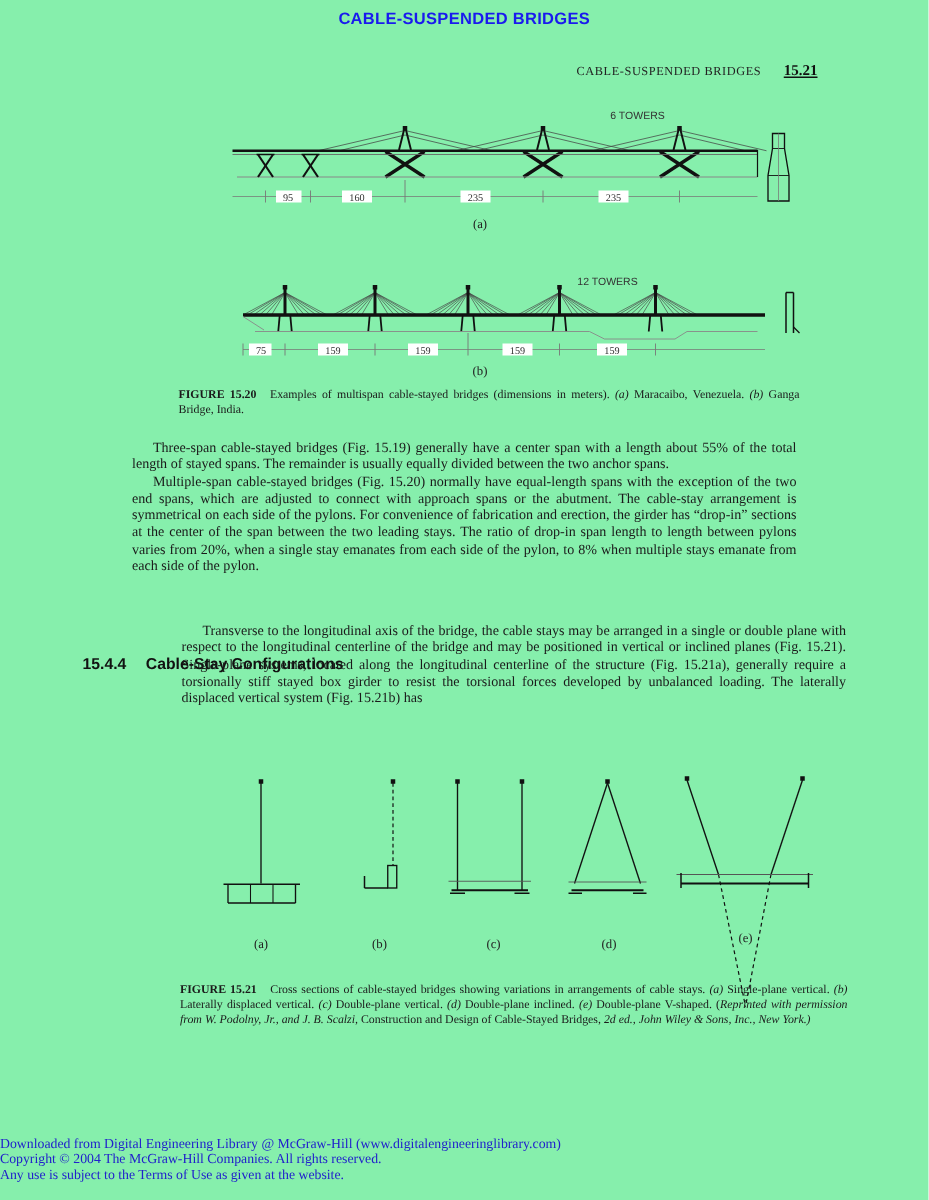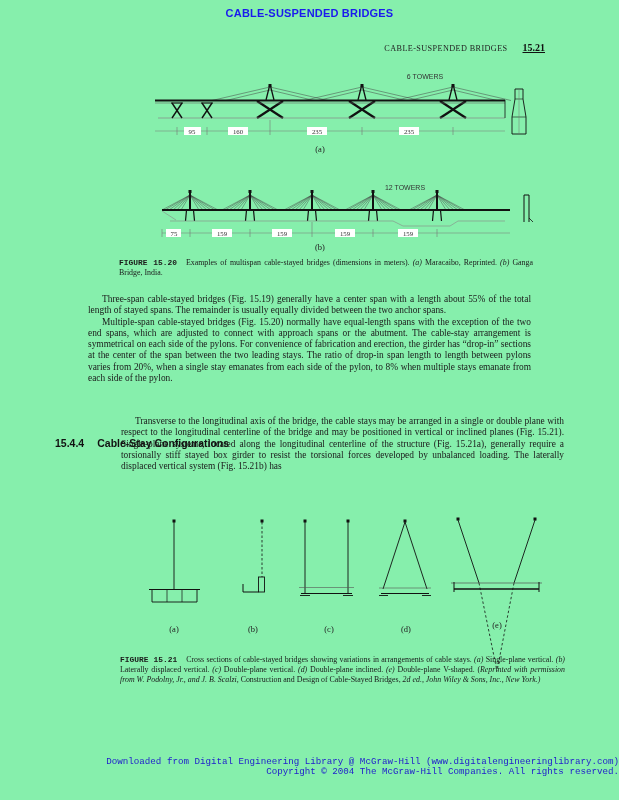--- a/index.html
+++ b/index.html
@@ -14,33 +14,33 @@
   .figsvg{position:absolute;left:0;}
   .fig20{top:60px;width:619px;height:198px;}
   .fig21{top:512px;width:619px;height:168px;}
   svg text{font-family:"Liberation Serif",serif;fill:#222;}
   .svglabel{font-size:7px;font-family:"Liberation Sans",sans-serif;fill:#333;}
   .dimtext{font-size:6.8px;fill:#333;}
   .subletter{font-size:8.5px;fill:#222;}
   .caption{position:absolute;font-size:7.9px;line-height:10px;text-align:justify;color:#1a1a1a;}
   .cap20{top:258px;left:119px;width:414px;}
   .cap21{top:655px;left:88px;width:445px;margin-left:32px;}
-  .cap-label{font-weight:700;font-family:Liberation Mono, monospace;}
+  .cap-label{font-weight:700;}
   .cap-gap{display:inline-block;width:9px;}
   .it{font-style:italic;}
   .bodytext{position:absolute;left:88px;width:443px;font-size:9.4px;line-height:11.3px;
             text-align:justify;}
   .block1{top:294px;font-family:Liberation Serif, serif;}
   .block2{top:416px;margin-left:33px;}
   .bodytext p{margin:0;text-indent:14px;}
   .section-heading{position:absolute;top:437px;left:55px;
                    font-family:"Liberation Sans",sans-serif;font-weight:700;font-size:10.5px;color:#111;text-align:right;}
   .section-heading .num{margin-right:13px;}
-  .footer{position:absolute;top:757px;left:0;width:619px;text-align:right;
-          font-family:Liberation Mono, monospace;font-size:9.2px;line-height:10.4px;color:#2121cc;}
+  .footer{position:absolute;top:757px;left:0;width:619px;text-align:left;
+          font-family:Liberation Serif, serif;font-size:9.2px;line-height:10.4px;color:#2121cc;}
 </style>
 </head>
 <body>
 
 <div class="page">
 
   <div class="top-title">CABLE-SUSPENDED BRIDGES</div>
 
   <div class="running-header">
     <span class="running-title">CABLE-SUSPENDED BRIDGES</span>
@@ -167,21 +167,21 @@
         <text class="dimtext" x="222" y="236" text-anchor="middle">159</text>
         <text class="dimtext" x="282" y="236" text-anchor="middle">159</text>
         <text class="dimtext" x="345" y="236" text-anchor="middle">159</text>
         <text class="dimtext" x="408" y="236" text-anchor="middle">159</text>
       </g>
       <text class="subletter" x="320" y="250" text-anchor="middle">(b)</text>
     </g>
   </svg>
 
   <div class="caption cap20">
-    <span class="cap-label">FIGURE 15.20</span><span class="cap-gap"></span><span>Examples of multispan cable-stayed bridges (dimensions in meters). </span><span class="it">(a)</span><span> Maracaibo, Reprinted. </span><span class="it">(b)</span><span> Ganga Bridge, India.</span>
+    <span class="cap-label">FIGURE 15.20</span><span class="cap-gap"></span><span>Examples of multispan cable-stayed bridges (dimensions in meters). </span><span class="it">(a)</span><span> Maracaibo, Venezuela. </span><span class="it">(b)</span><span> Ganga Bridge, India.</span>
   </div>
 
   <div class="bodytext block1">
     <p>Three-span cable-stayed bridges (Fig. 15.19) generally have a center span with a length about 55% of the total length of stayed spans. The remainder is usually equally divided between the two anchor spans.</p>
     <p>Multiple-span cable-stayed bridges (Fig. 15.20) normally have equal-length spans with the exception of the two end spans, which are adjusted to connect with approach spans or the abutment. The cable-stay arrangement is symmetrical on each side of the pylons. For convenience of fabrication and erection, the girder has “drop-in” sections at the center of the span between the two leading stays. The ratio of drop-in span length to length between pylons varies from 20%, when a single stay emanates from each side of the pylon, to 8% when multiple stays emanate from each side of the pylon.</p>
   </div>
 
   <div class="section-heading">
     <span class="num">15.4.4</span><span>Cable-Stay Configurations</span>
   </div>
@@ -252,15 +252,16 @@
     <text class="subletter" x="497" y="628" text-anchor="middle">(e)</text>
   </svg>
 
   <div class="caption cap21">
     <span class="cap-label">FIGURE 15.21</span><span class="cap-gap"></span><span>Cross sections of cable-stayed bridges showing variations in arrangements of cable stays. </span><span class="it">(a)</span><span> Single-plane vertical. </span><span class="it">(b)</span><span> Laterally displaced vertical. </span><span class="it">(c)</span><span> Double-plane vertical. </span><span class="it">(d)</span><span> Double-plane inclined. </span><span class="it">(e)</span><span> Double-plane V-shaped. (</span><span class="it">Reprinted with permission from W. Podolny, Jr., and J. B. Scalzi,</span><span> Construction and Design of Cable-Stayed Bridges, </span><span class="it">2d ed., John Wiley &amp; Sons, Inc., New York.)</span>
   </div>
 
   <div class="footer">
     <div>Downloaded from Digital Engineering Library @ McGraw-Hill (www.digitalengineeringlibrary.com)</div>
     <div>Copyright © 2004 The McGraw-Hill Companies. All rights reserved.</div>
+    <div>Any use is subject to the Terms of Use as given at the website.</div>
   </div>
 
 </div>
 
 </body></html>

